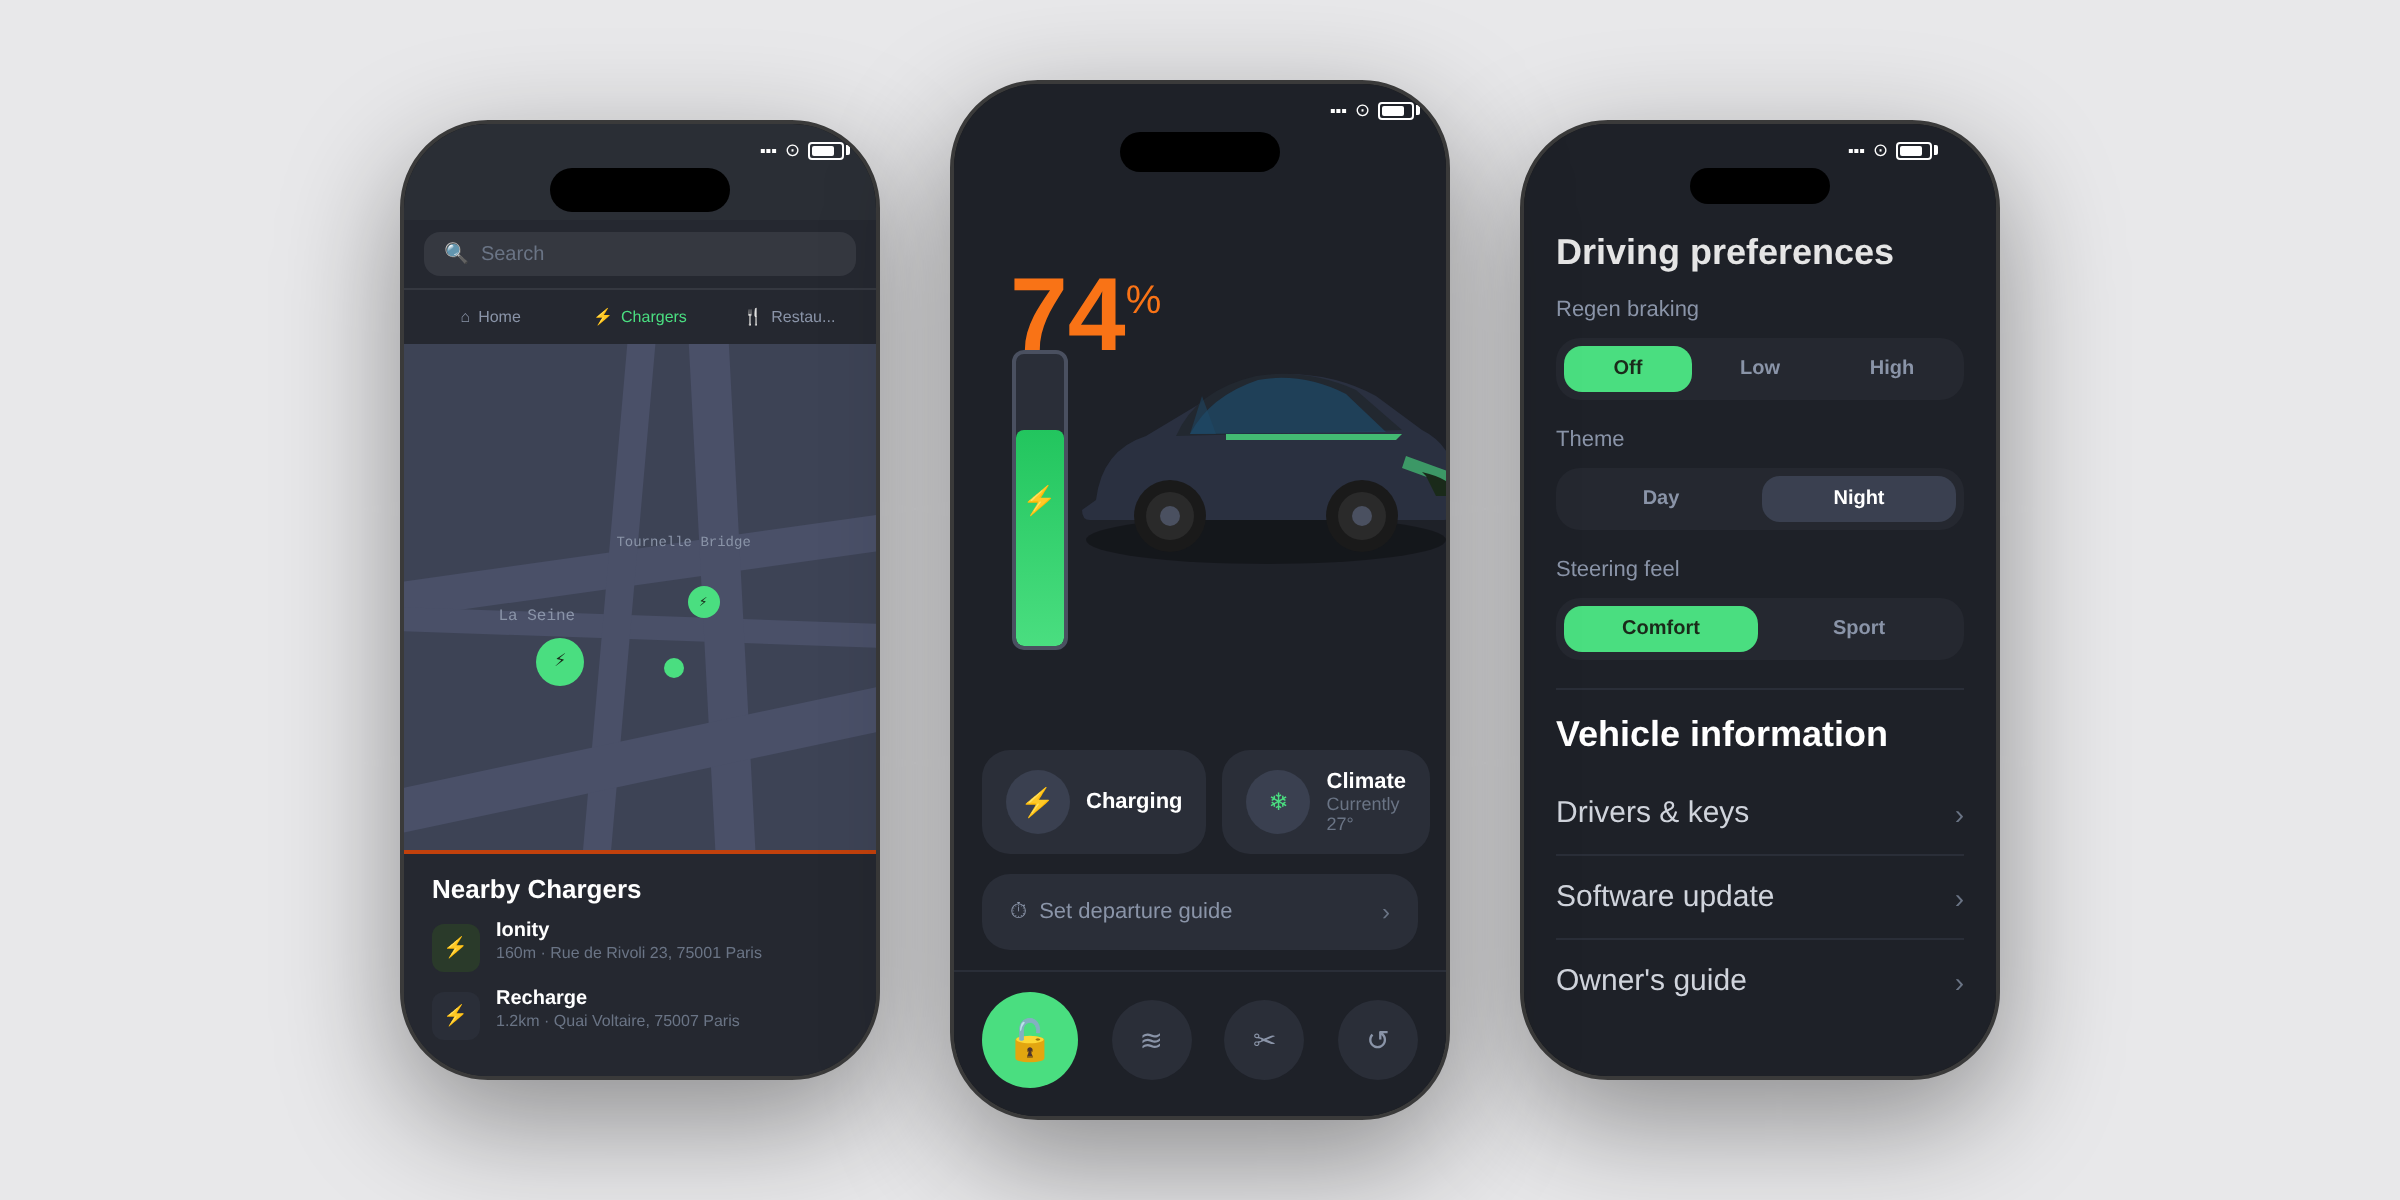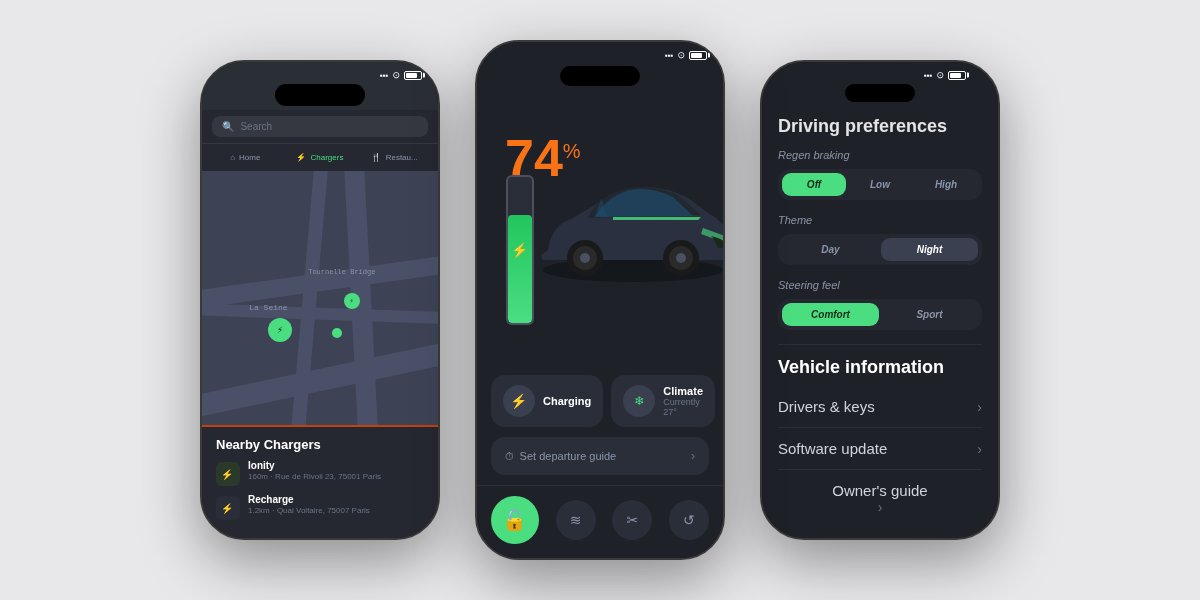--- a/index.html
+++ b/index.html
@@ -434,21 +434,20 @@
 
     .settings-title {
       font-size: 18px;
       font-weight: 700;
       color: #e5e5e5;
       padding: 10px 0 12px;
     }
 
     .settings-section {
       margin-bottom: 14px;
-      font-style: italic;
     }
 
     .section-label {
       font-size: 11px;
       color: #8a94a8;
       margin-bottom: 8px;
     }
 
     .toggle-group {
       background: #252830;
@@ -487,21 +486,21 @@
     }
 
     .info-row {
       display: flex;
       align-items: center;
       justify-content: space-between;
       padding: 12px 0;
       border-bottom: 1px solid #2a2e38;
     }
 
-    .info-row:last-child { border-bottom: none; flex-direction: column; }
+    .info-row:last-child { border-bottom: none; }
 
     .info-row-label { font-size: 15px; color: #d0d4dc; }
     .info-row-arrow { color: #6a7485; font-size: 14px; }
 
     .divider { height: 1px; background: #2a2e38; margin: 4px 0 12px; }
   </style>
 </head>
 <body>
 
 <div class="phones-container">

